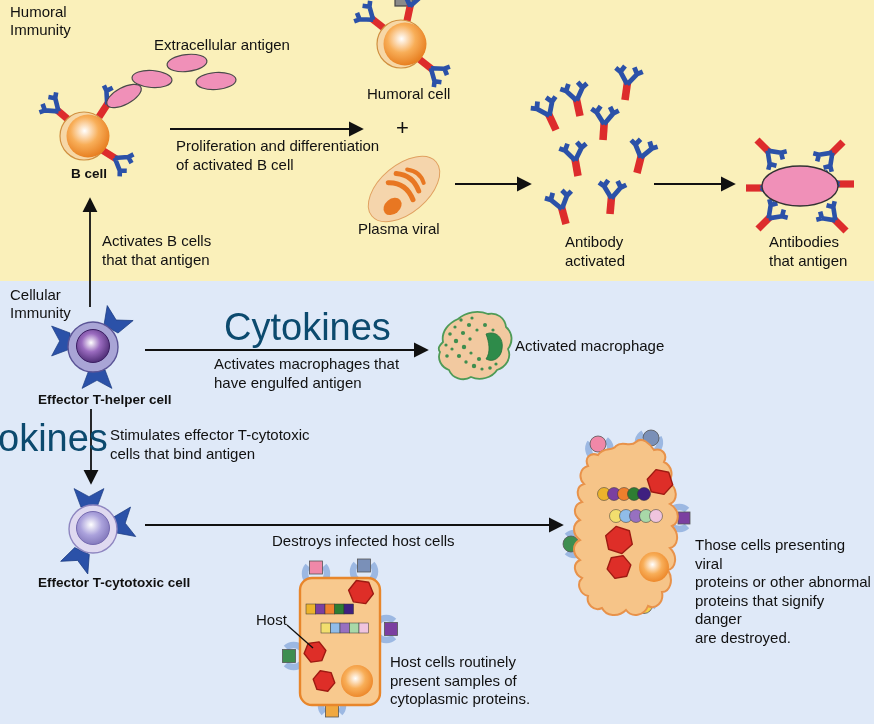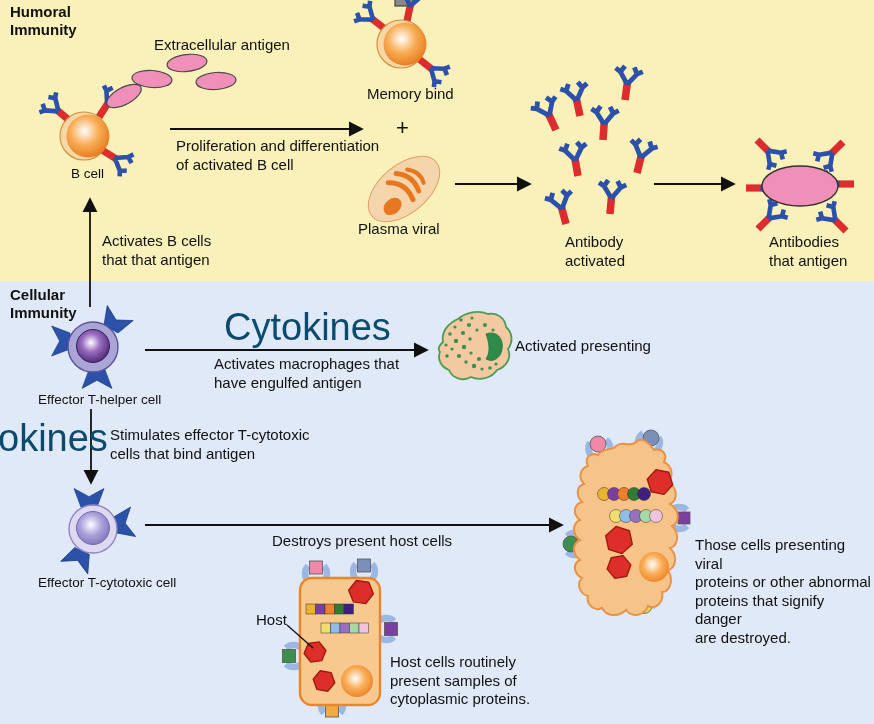--- a/index.html
+++ b/index.html
@@ -5,22 +5,22 @@
   html,body{margin:0;padding:0}
   body{
     width:874px;height:724px;position:relative;overflow:hidden;
     font-family:"Liberation Sans","DejaVu Sans",sans-serif;color:#111;
     background:#DFE9F8;
   }
   .bg-top{position:absolute;left:0;top:0;width:874px;height:281px;background:#FAF0BA}
   .bg-bottom{position:absolute;left:0;top:281px;width:874px;height:443px;background:#DFE9F8}
   svg.art{position:absolute;left:0;top:0}
   .lbl{position:absolute;font-size:15px;line-height:1.24;white-space:pre-line}
-  .h{font-weight:700;font-size:15px;line-height:1.18}
-  .b{font-weight:400;font-size:13.5px}
+  .h{font-weight:400;font-size:15px;line-height:1.18}
+  .b{font-weight:700;font-size:13.5px}
   .red{color:#0c4a6e;font-size:38px;line-height:1;white-space:nowrap}
   .plus{font-size:22px;line-height:1}
 </style>
 </head>
 <body>
 
 <div class="bg-top"></div>
 <div class="bg-bottom"></div>
 
 <svg class="art" width="874" height="724" viewBox="0 0 874 724">
@@ -251,42 +251,42 @@
     <circle cx="654" cy="567" r="15" fill="url(#gradSphere)"></circle>
   </g>
 </svg>
 
 <div class="lbl h" style="left:10px;top:3px">Humoral
 Immunity</div>
 <div class="lbl" style="left:154px;top:36px">Extracellular antigen</div>
 <div class="lbl b" style="left:71px;top:166px">B cell</div>
 <div class="lbl" style="left:176px;top:137px">Proliferation and differentiation
 of activated B cell</div>
-<div class="lbl" style="left:367px;top:85px">Memory bind</div>
+<div class="lbl" style="left:367px;top:85px">Humoral cell</div>
 <div class="lbl plus" style="left:396px;top:117px">+</div>
 <div class="lbl" style="left:358px;top:220px">Plasma viral</div>
 <div class="lbl" style="left:565px;top:233px">Antibody
 activated</div>
 <div class="lbl" style="left:769px;top:233px">Antibodies
 that antigen</div>
 <div class="lbl" style="left:102px;top:232px">Activates B cells
 that that antigen</div>
 
 <div class="lbl h" style="left:10px;top:286px">Cellular
 Immunity</div>
 <div class="lbl red" style="left:224px;top:308px">Cytokines</div>
 <div class="lbl" style="left:214px;top:355px">Activates macrophages that
 have engulfed antigen</div>
-<div class="lbl" style="left:515px;top:337px">Activated presenting</div>
+<div class="lbl" style="left:515px;top:337px">Activated macrophage</div>
 <div class="lbl b" style="left:38px;top:392px">Effector T-helper cell</div>
 <div class="lbl red" style="left:-2px;top:419px">okines</div>
 <div class="lbl" style="left:110px;top:426px">Stimulates effector T-cytotoxic
 cells that bind antigen</div>
 <div class="lbl b" style="left:38px;top:575px">Effector T-cytotoxic cell</div>
-<div class="lbl" style="left:272px;top:532px">Destroys present host cells</div>
+<div class="lbl" style="left:272px;top:532px">Destroys infected host cells</div>
 <div class="lbl" style="left:256px;top:611px">Host</div>
 <div class="lbl" style="left:390px;top:653px">Host cells routinely
 present samples of
 cytoplasmic proteins.</div>
 <div class="lbl" style="left:695px;top:536px">Those cells presenting viral
 proteins or other abnormal
 proteins that signify danger
 are destroyed.</div>
 
 </body></html>

